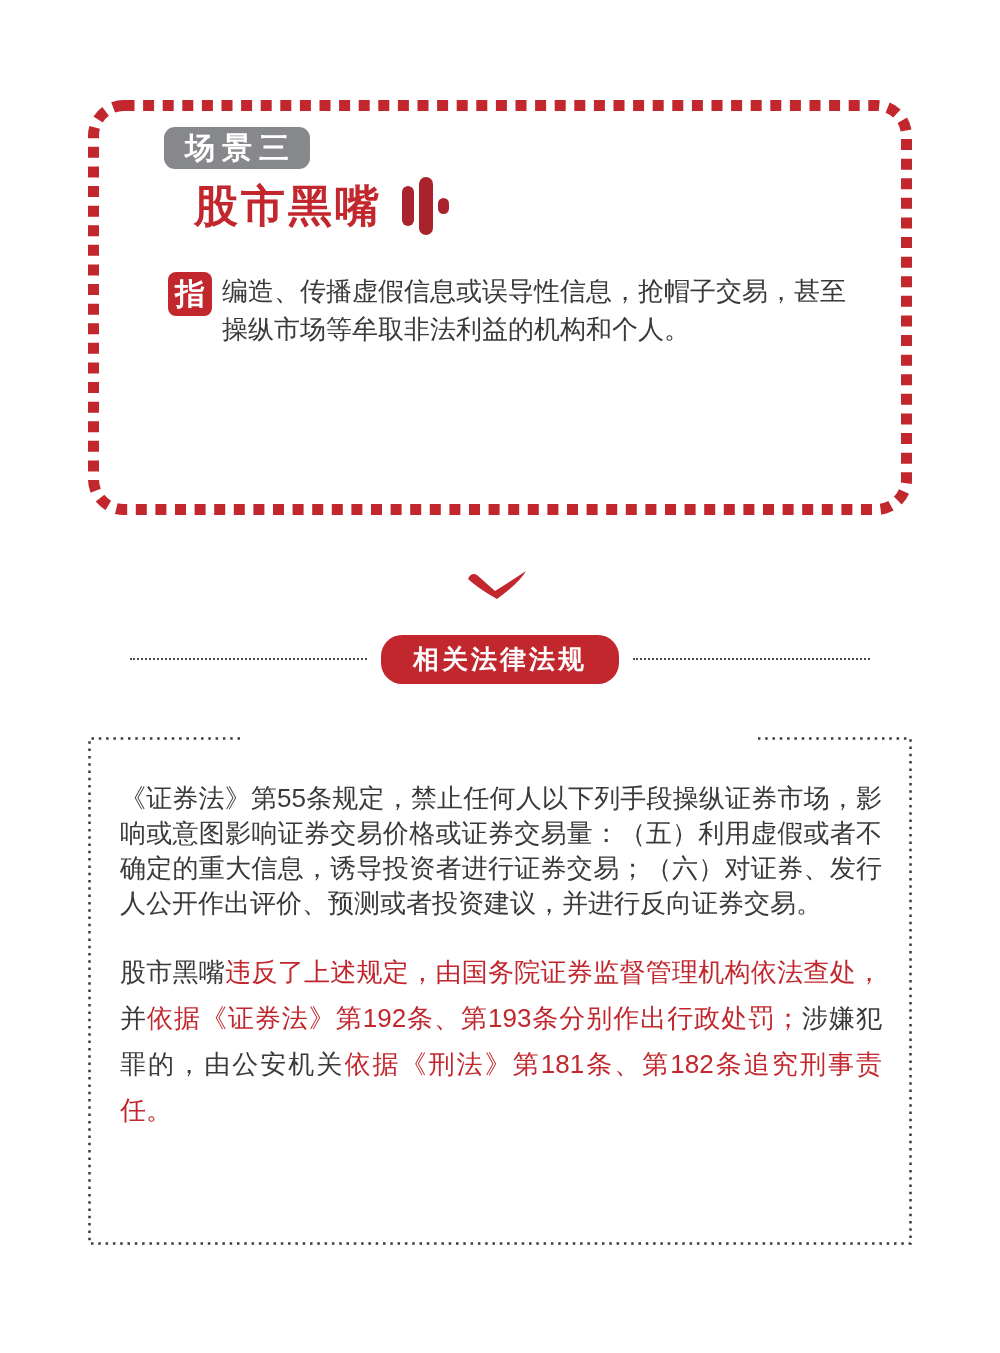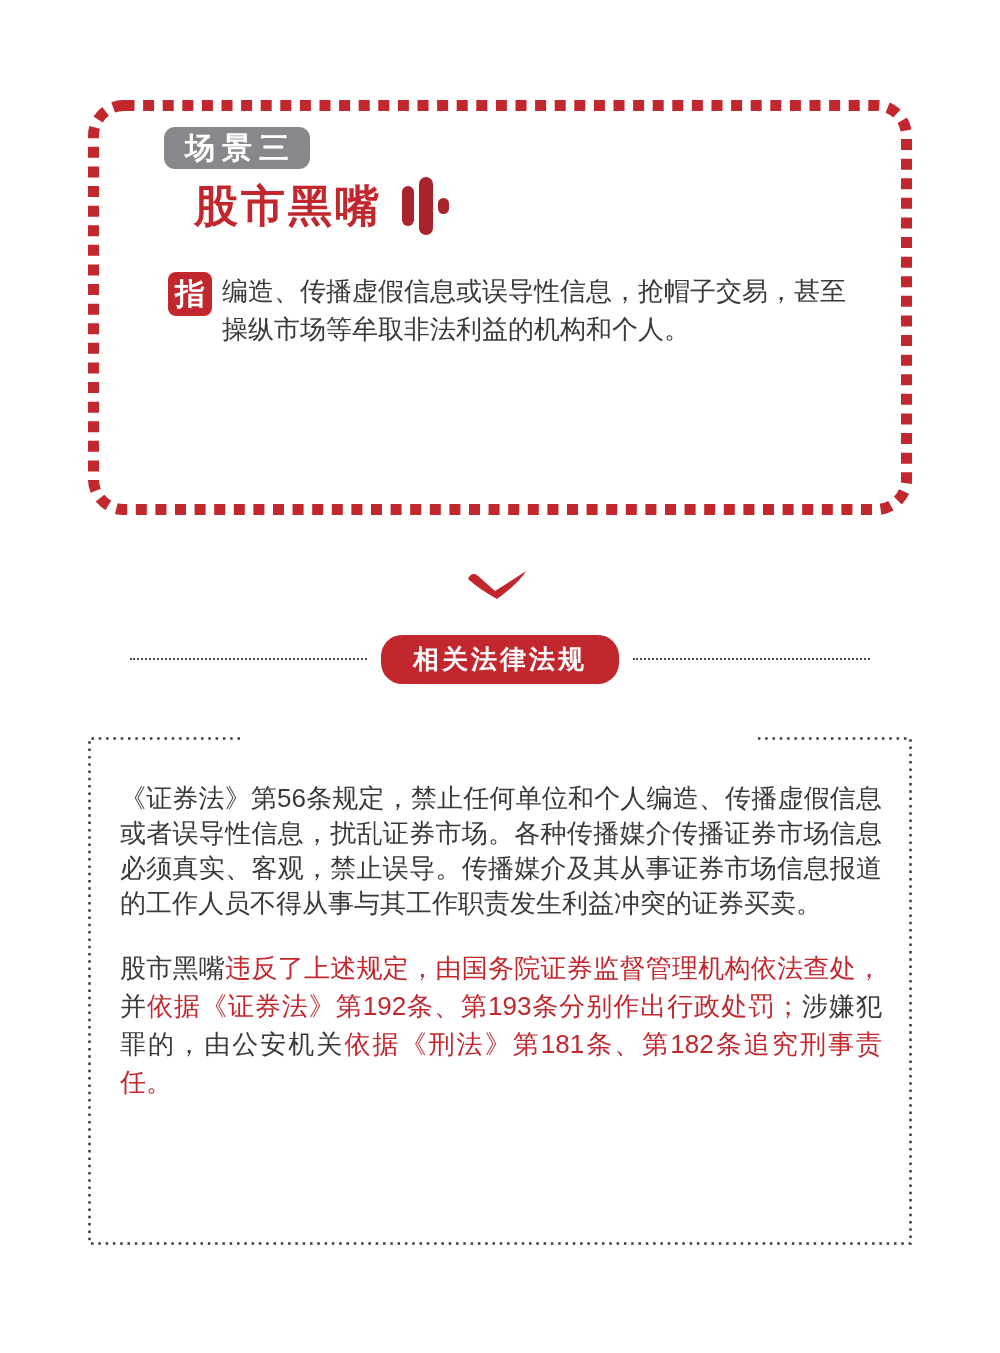--- a/index.html
+++ b/index.html
@@ -73,21 +73,21 @@
   }
 
   
   .law-card { position:absolute; left:88px; top:737px; width:824px; height:508px; }
   .law-border { position:absolute; left:0; top:0; width:824px; height:508px; }
   .law-text {
     position:absolute; left:32px; top:44px; right:30px;
     font-size:26px; line-height:35px; color:#3A3A3A; text-align:justify;
   }
   .law-text p { margin:0; }
-  .law-conclusion { margin-top:28px !important; line-height:38px; }
+  .law-conclusion { margin-top:28px !important; line-height:46px; }
 </style>
 </head>
 <body>
 
 <div id="page">
 
   <div class="scene-card">
     <svg class="scene-border" viewBox="0 0 824 415" xmlns="http://www.w3.org/2000/svg">
       <rect x="5.5" y="5.5" width="813" height="404" rx="30" ry="30" fill="none" stroke="#C1272D" stroke-width="11" stroke-dasharray="11 8.6"></rect>
     </svg>
@@ -121,18 +121,18 @@
     <div class="divider-pill">相关法律法规</div>
     <div class="divider-line"></div>
   </div>
 
   <div class="law-card">
     <svg class="law-border" viewBox="0 0 824 508" xmlns="http://www.w3.org/2000/svg">
       <path d="M152,1.5 L1.5,1.5 L1.5,506.5 L822.5,506.5 L822.5,1.5 L670,1.5" fill="none" stroke="#3A3A3A" stroke-width="2.5" stroke-dasharray="2.5 4.8"></path>
     </svg>
 
     <div class="law-text">
-      <p>《证券法》第56条规定，禁止任何单位和个人编造、传播虚假信息或者误导性信息，扰乱证券市场。各种传播媒介传播证券市场信息必须真实、客观，禁止误导。传播媒介及其从事证券市场信息报道的工作人员不得从事与其工作职责发生利益冲突的证券买卖。</p>
+      <p>《证券法》第55条规定，禁止任何人以下列手段操纵证券市场，影响或意图影响证券交易价格或证券交易量：（五）利用虚假或者不确定的重大信息，诱导投资者进行证券交易；（六）对证券、发行人公开作出评价、预测或者投资建议，并进行反向证券交易。</p>
       <p class="law-conclusion"><span style="color: rgb(58, 58, 58);">股市黑嘴</span><span style="color: rgb(193, 39, 45);">违反了上述规定，由国务院证券监督管理机构依法查处，</span><span style="color: rgb(58, 58, 58);">并</span><span style="color: rgb(193, 39, 45);">依据《证券法》第192条、第193条分别作出行政处罚；</span><span style="color: rgb(58, 58, 58);">涉嫌犯罪的，由公安机关</span><span style="color: rgb(193, 39, 45);">依据《刑法》第181条、第182条追究刑事责任。</span></p>
     </div>
   </div>
 
 </div>
 
 </body></html>

